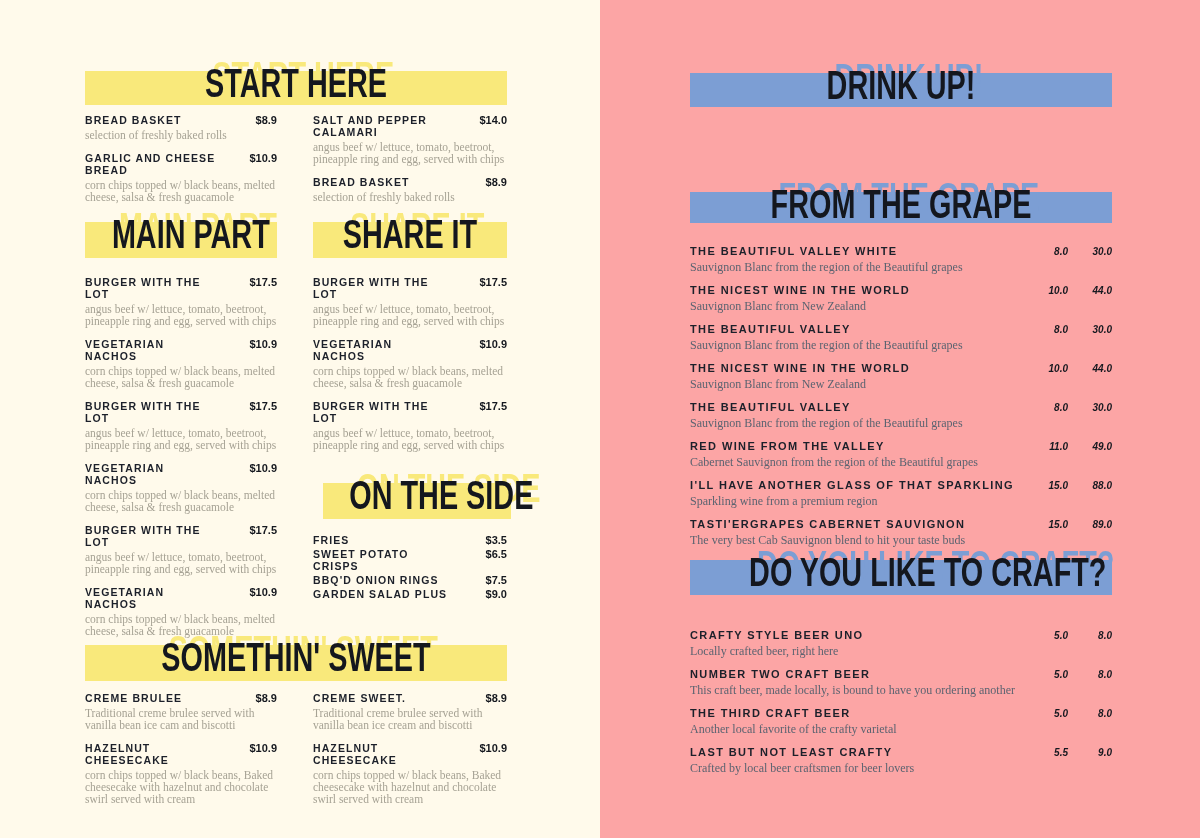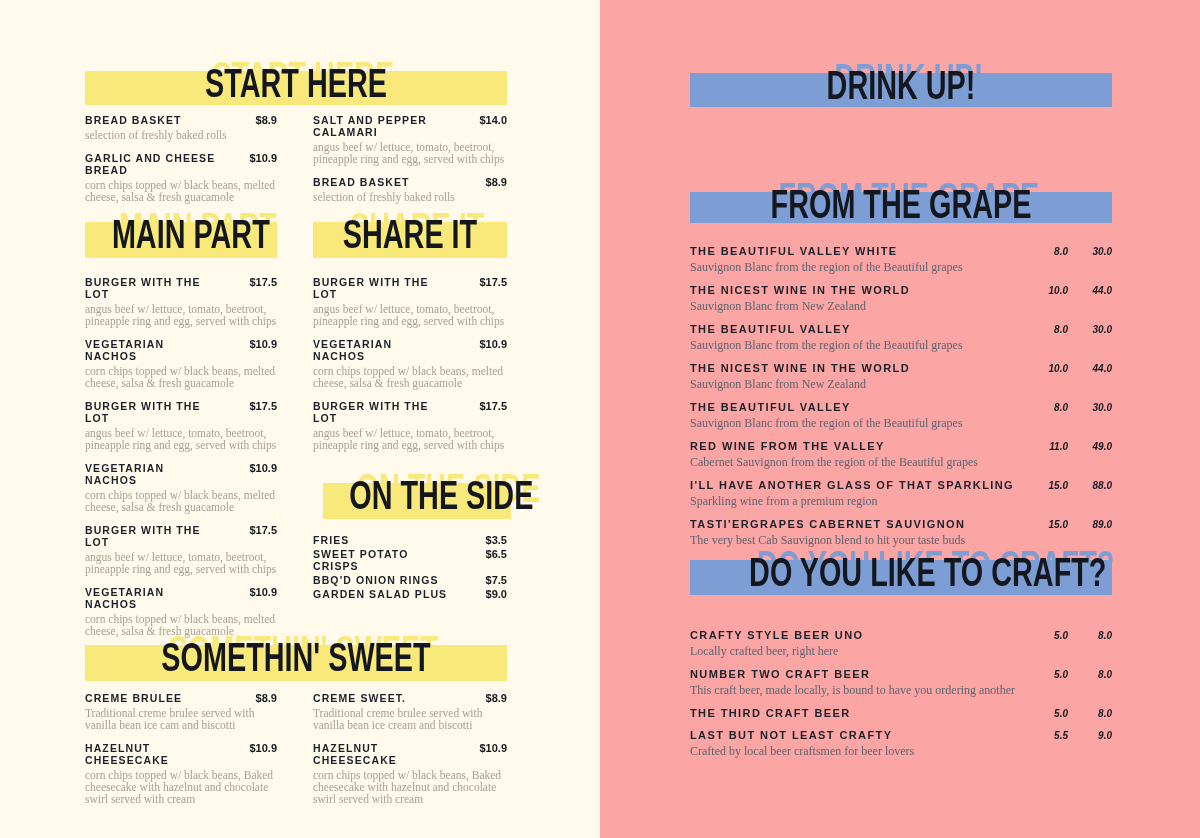--- a/index.html
+++ b/index.html
@@ -348,20 +348,21 @@
         <div class="dmain">
           <div class="dname">NUMBER TWO CRAFT BEER</div>
           <div class="ddesc">This craft beer, made locally, is bound to have you ordering another</div>
         </div>
         <div class="dp">5.0</div>
         <div class="dp">8.0</div>
       </div>
         <div class="drow">
         <div class="dmain">
           <div class="dname">THE THIRD CRAFT BEER</div>
+          <div class="ddesc">Another local favorite of the crafty varietal</div>
         </div>
         <div class="dp">5.0</div>
         <div class="dp">8.0</div>
       </div>
         <div class="drow">
         <div class="dmain">
           <div class="dname">LAST BUT NOT LEAST CRAFTY</div>
           <div class="ddesc">Crafted by local beer craftsmen for beer lovers</div>
         </div>
         <div class="dp">5.5</div>

